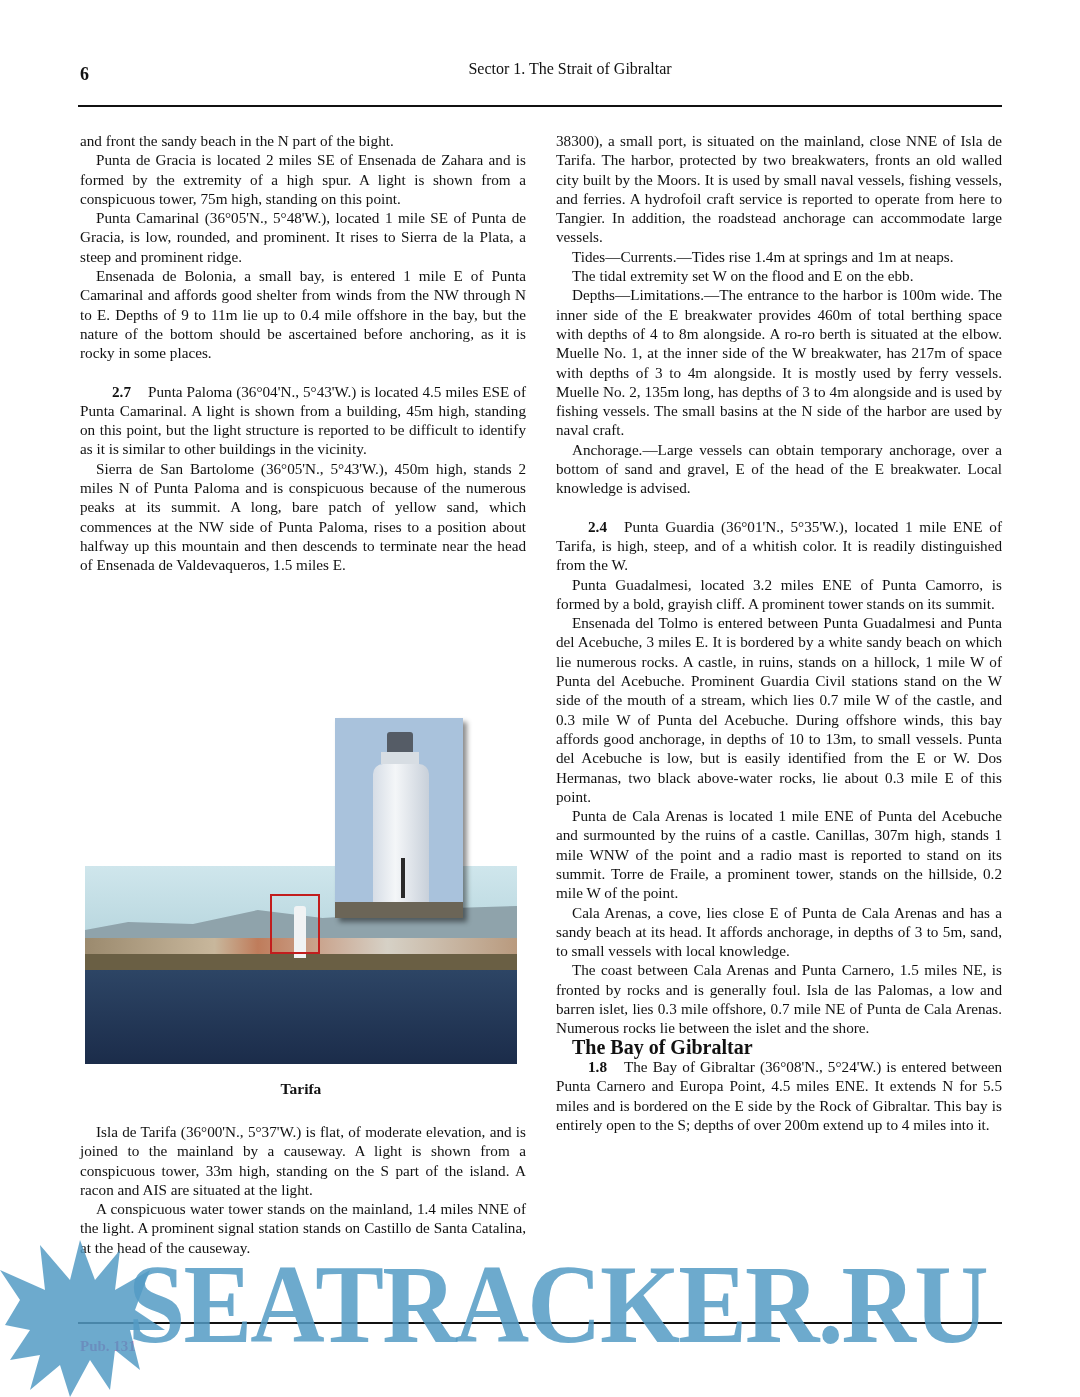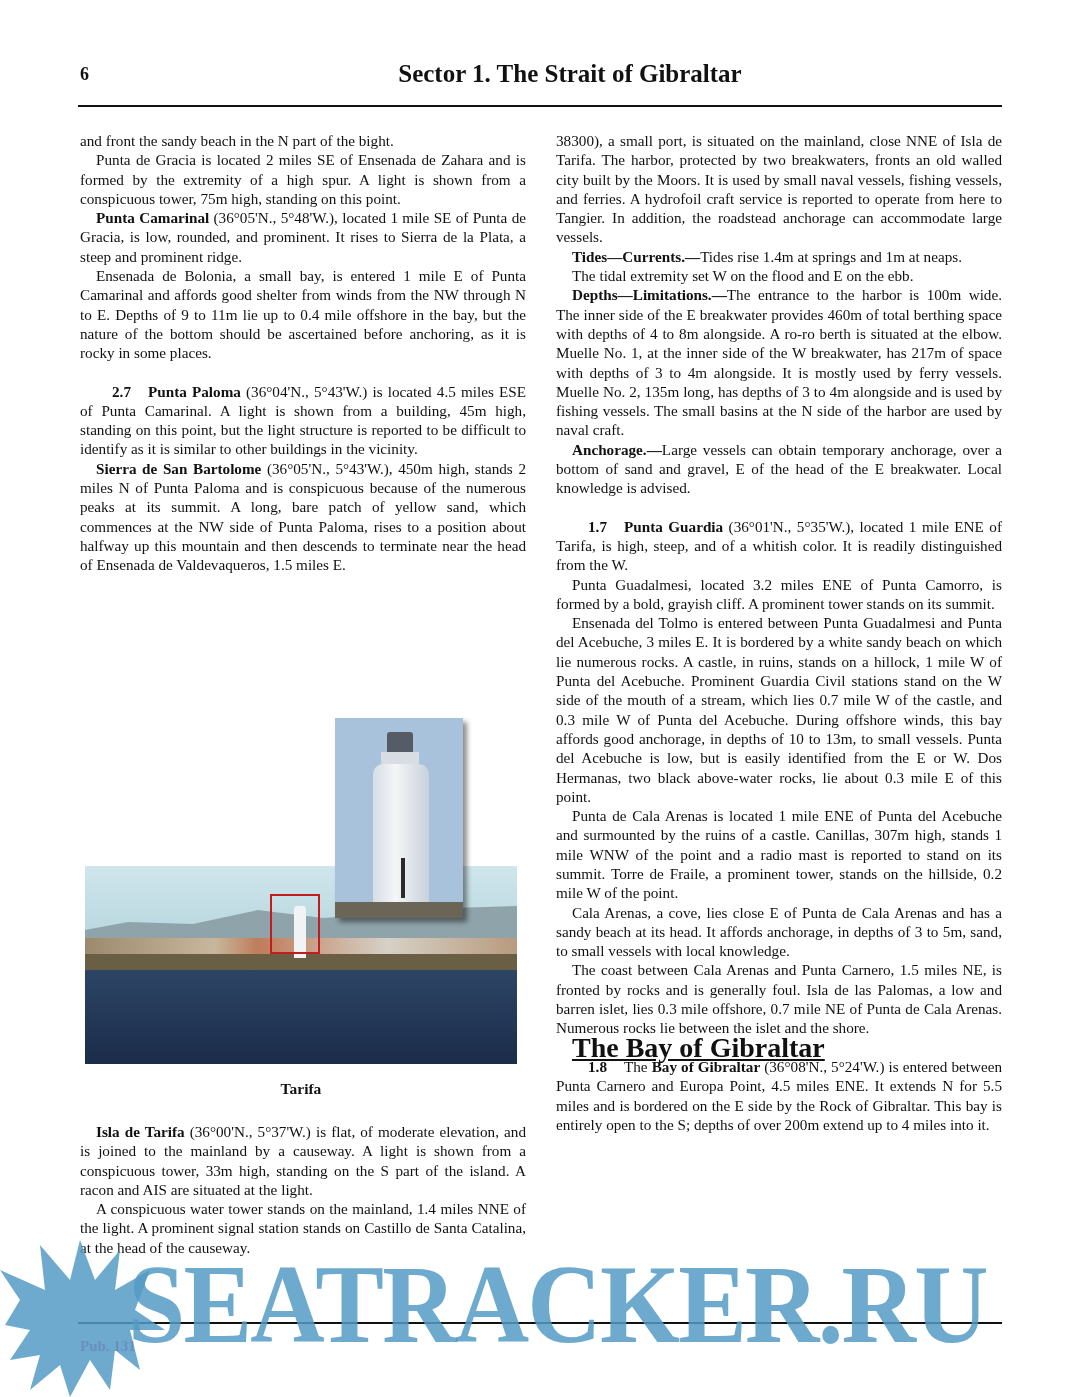--- a/index.html
+++ b/index.html
@@ -1,44 +1,44 @@
 <!DOCTYPE html>
 <html><head>
 <meta charset="utf-8">
 <style>
   html,body{margin:0;padding:0;background:#fff;}
   body{width:1080px;height:1397px;position:relative;overflow:hidden;font-family:"Liberation Serif","DejaVu Serif",serif;color:#111;}
   .hdr-num{position:absolute;left:80px;top:64px;font-weight:bold;font-size:18px;}
-  .hdr-title{position:absolute;left:0;right:0;top:60px;text-align:center;font-weight:bold;font-size:25px;padding-left:60px;}
+  .hdr-title{position:absolute;left:0;right:0;top:60px;text-align:center;font-weight:normal;font-size:16px;padding-left:60px;}
   .hdr-rule{position:absolute;left:78px;right:78px;top:105px;height:2px;background:#111;}
   .col{position:absolute;top:131px;width:446px;font-size:15.2px;line-height:19.3px;text-align:justify;}
   .col.left{left:80px;}
   .col.right{left:556px;}
   .col p{margin:0;text-indent:16px;}
   .col p.noind{text-indent:0;}
   .col p.sec{margin-top:19px;}
   .secnum{font-weight:bold;display:inline-block;width:52px;}
-  b{font-weight:bold;}
+  b{font-weight:normal;}
   .figure{position:absolute;left:85px;top:718px;width:432px;height:346px;}
   .photo-main{position:absolute;left:0;top:148px;width:432px;height:198px;overflow:hidden;background:linear-gradient(#cfe6ec 0%,#b9d7df 35%,#8a9aa3 55%,#7d7a63 66%,#6d6a58 72%,#2c3e5c 74%,#1f3050 100%);}
   .hills{position:absolute;left:0;top:40px;width:432px;height:40px;background:#8fa3ab;clip-path:polygon(0 60%,10% 40%,25% 45%,40% 10%,55% 30%,70% 20%,85% 5%,100% 0,100% 100%,0 100%);}
   .town{position:absolute;left:0;top:72px;width:432px;height:18px;background:linear-gradient(90deg,#9b8a6e,#c8b79c 30%,#bf7c5b 40%,#d6d1c6 70%,#b99a7e);}
   .shore{position:absolute;left:0;top:88px;width:432px;height:16px;background:#6a5f44;}
   .sea{position:absolute;left:0;top:104px;width:432px;height:94px;background:linear-gradient(#2d4565,#1b2c4a);}
   .small-tower{position:absolute;left:209px;top:40px;width:12px;height:52px;background:#f1f3f4;border-radius:3px 3px 0 0;}
   .redbox{position:absolute;left:185px;top:28px;width:46px;height:56px;border:2px solid #c21d1d;}
   .inset{position:absolute;left:250px;top:0;width:128px;height:200px;background:#a9c2dc;box-shadow:4px 4px 5px rgba(0,0,0,0.45);overflow:hidden;}
   .inset .lantern{position:absolute;left:52px;top:14px;width:26px;height:22px;background:#555c66;border-radius:3px 3px 0 0;}
   .inset .gallery{position:absolute;left:46px;top:34px;width:38px;height:12px;background:#d7dde3;}
   .inset .body{position:absolute;left:38px;top:46px;width:56px;height:144px;background:linear-gradient(90deg,#d6dde6,#f4f6f8 40%,#c8d0da);border-radius:10px 10px 0 0;}
   .inset .ground{position:absolute;left:0;top:184px;width:128px;height:16px;background:#6b6557;}
   .inset .door{position:absolute;left:66px;top:140px;width:4px;height:40px;background:#2a2a2a;}
   .caption{position:absolute;left:85px;top:1080px;width:432px;text-align:center;font-weight:bold;font-size:15.5px;}
   .col.left2{left:80px;top:1122px;}
-  .h2{font-size:28px;font-weight:bold;margin:20px 0 14px 0;text-indent:0;text-decoration:underline;}
+  .h2{font-size:20px;font-weight:bold;margin:20px 0 14px 0;text-indent:0;}
   .footer-rule{position:absolute;left:78px;right:78px;top:1322px;height:2px;background:#111;}
   .footer-left{position:absolute;left:80px;top:1338px;font-weight:bold;font-size:15px;color:#ec4899;}
   .watermark{position:absolute;left:0;top:1230px;width:1080px;height:167px;pointer-events:none;}
   .wm-text{position:absolute;left:128px;top:1248px;font-family:"Liberation Serif","DejaVu Serif",serif;font-weight:bold;font-size:112px;letter-spacing:-2px;color:rgba(84,155,196,0.85);white-space:nowrap;line-height:1;transform:scaleX(0.92);transform-origin:left top;}
 </style>
 </head>
 <body>
 
 <div>
   <div class="hdr-num">6</div>
@@ -78,21 +78,21 @@
   <p style="margin:0;text-indent:16px;"><b>Isla de Tarifa</b><span> (36°00'N., 5°37'W.) is flat, of moderate elevation, and is joined to the mainland by a causeway. A light is shown from a conspicuous tower, 33m high, standing on the S part of the island. A racon and AIS are situated at the light.</span></p>
   <p style="margin:0;text-indent:16px;">A conspicuous water tower stands on the mainland, 1.4 miles NNE of the light. A prominent signal station stands on Castillo de Santa Catalina, at the head of the causeway.</p>
 </div>
 
 <div class="col right">
   <p class="noind">38300), a small port, is situated on the mainland, close NNE of Isla de Tarifa. The harbor, protected by two breakwaters, fronts an old walled city built by the Moors. It is used by small naval vessels, fishing vessels, and ferries. A hydrofoil craft service is reported to operate from here to Tangier. In addition, the roadstead anchorage can accommodate large vessels.</p>
   <p><b>Tides—Currents.—</b><span>Tides rise 1.4m at springs and 1m at neaps.</span></p>
   <p>The tidal extremity set W on the flood and E on the ebb.</p>
   <p><b>Depths—Limitations.—</b><span>The entrance to the harbor is 100m wide. The inner side of the E breakwater provides 460m of total berthing space with depths of 4 to 8m alongside. A ro-ro berth is situated at the elbow. Muelle No. 1, at the inner side of the W breakwater, has 217m of space with depths of 3 to 4m alongside. It is mostly used by ferry vessels. Muelle No. 2, 135m long, has depths of 3 to 4m alongside and is used by fishing vessels. The small basins at the N side of the harbor are used by naval craft.</span></p>
   <p><b>Anchorage.—</b><span>Large vessels can obtain temporary anchorage, over a bottom of sand and gravel, E of the head of the E breakwater. Local knowledge is advised.</span></p>
-  <p class="sec"><span class="secnum">1.7</span><b>Punta Guardia</b><span> (36°01'N., 5°35'W.), located 1 mile ENE of Tarifa, is high, steep, and of a whitish color. It is readily distinguished from the W.</span></p>
+  <p class="sec"><span class="secnum">2.4</span><b>Punta Guardia</b><span> (36°01'N., 5°35'W.), located 1 mile ENE of Tarifa, is high, steep, and of a whitish color. It is readily distinguished from the W.</span></p>
   <p>Punta Guadalmesi, located 3.2 miles ENE of Punta Camorro, is formed by a bold, grayish cliff. A prominent tower stands on its summit.</p>
   <p>Ensenada del Tolmo is entered between Punta Guadalmesi and Punta del Acebuche, 3 miles E. It is bordered by a white sandy beach on which lie numerous rocks. A castle, in ruins, stands on a hillock, 1 mile W of Punta del Acebuche. Prominent Guardia Civil stations stand on the W side of the mouth of a stream, which lies 0.7 mile W of the castle, and 0.3 mile W of Punta del Acebuche. During offshore winds, this bay affords good anchorage, in depths of 10 to 13m, to small vessels. Punta del Acebuche is low, but is easily identified from the E or W. Dos Hermanas, two black above-water rocks, lie about 0.3 mile E of this point.</p>
   <p>Punta de Cala Arenas is located 1 mile ENE of Punta del Acebuche and surmounted by the ruins of a castle. Canillas, 307m high, stands 1 mile WNW of the point and a radio mast is reported to stand on its summit. Torre de Fraile, a prominent tower, stands on the hillside, 0.2 mile W of the point.</p>
   <p>Cala Arenas, a cove, lies close E of Punta de Cala Arenas and has a sandy beach at its head. It affords anchorage, in depths of 3 to 5m, sand, to small vessels with local knowledge.</p>
   <p>The coast between Cala Arenas and Punta Carnero, 1.5 miles NE, is fronted by rocks and is generally foul. Isla de las Palomas, a low and barren islet, lies 0.3 mile offshore, 0.7 mile NE of Punta de Cala Arenas. Numerous rocks lie between the islet and the shore.</p>
   <p class="h2">The Bay of Gibraltar</p>
   <p><span class="secnum">1.8</span><span>The </span><b>Bay of Gibraltar</b><span> (36°08'N., 5°24'W.) is entered between Punta Carnero and Europa Point, 4.5 miles ENE. It extends N for 5.5 miles and is bordered on the E side by the Rock of Gibraltar. This bay is entirely open to the S; depths of over 200m extend up to 4 miles into it.</span></p>
 </div>
 
 <div class="footer-rule"></div>

